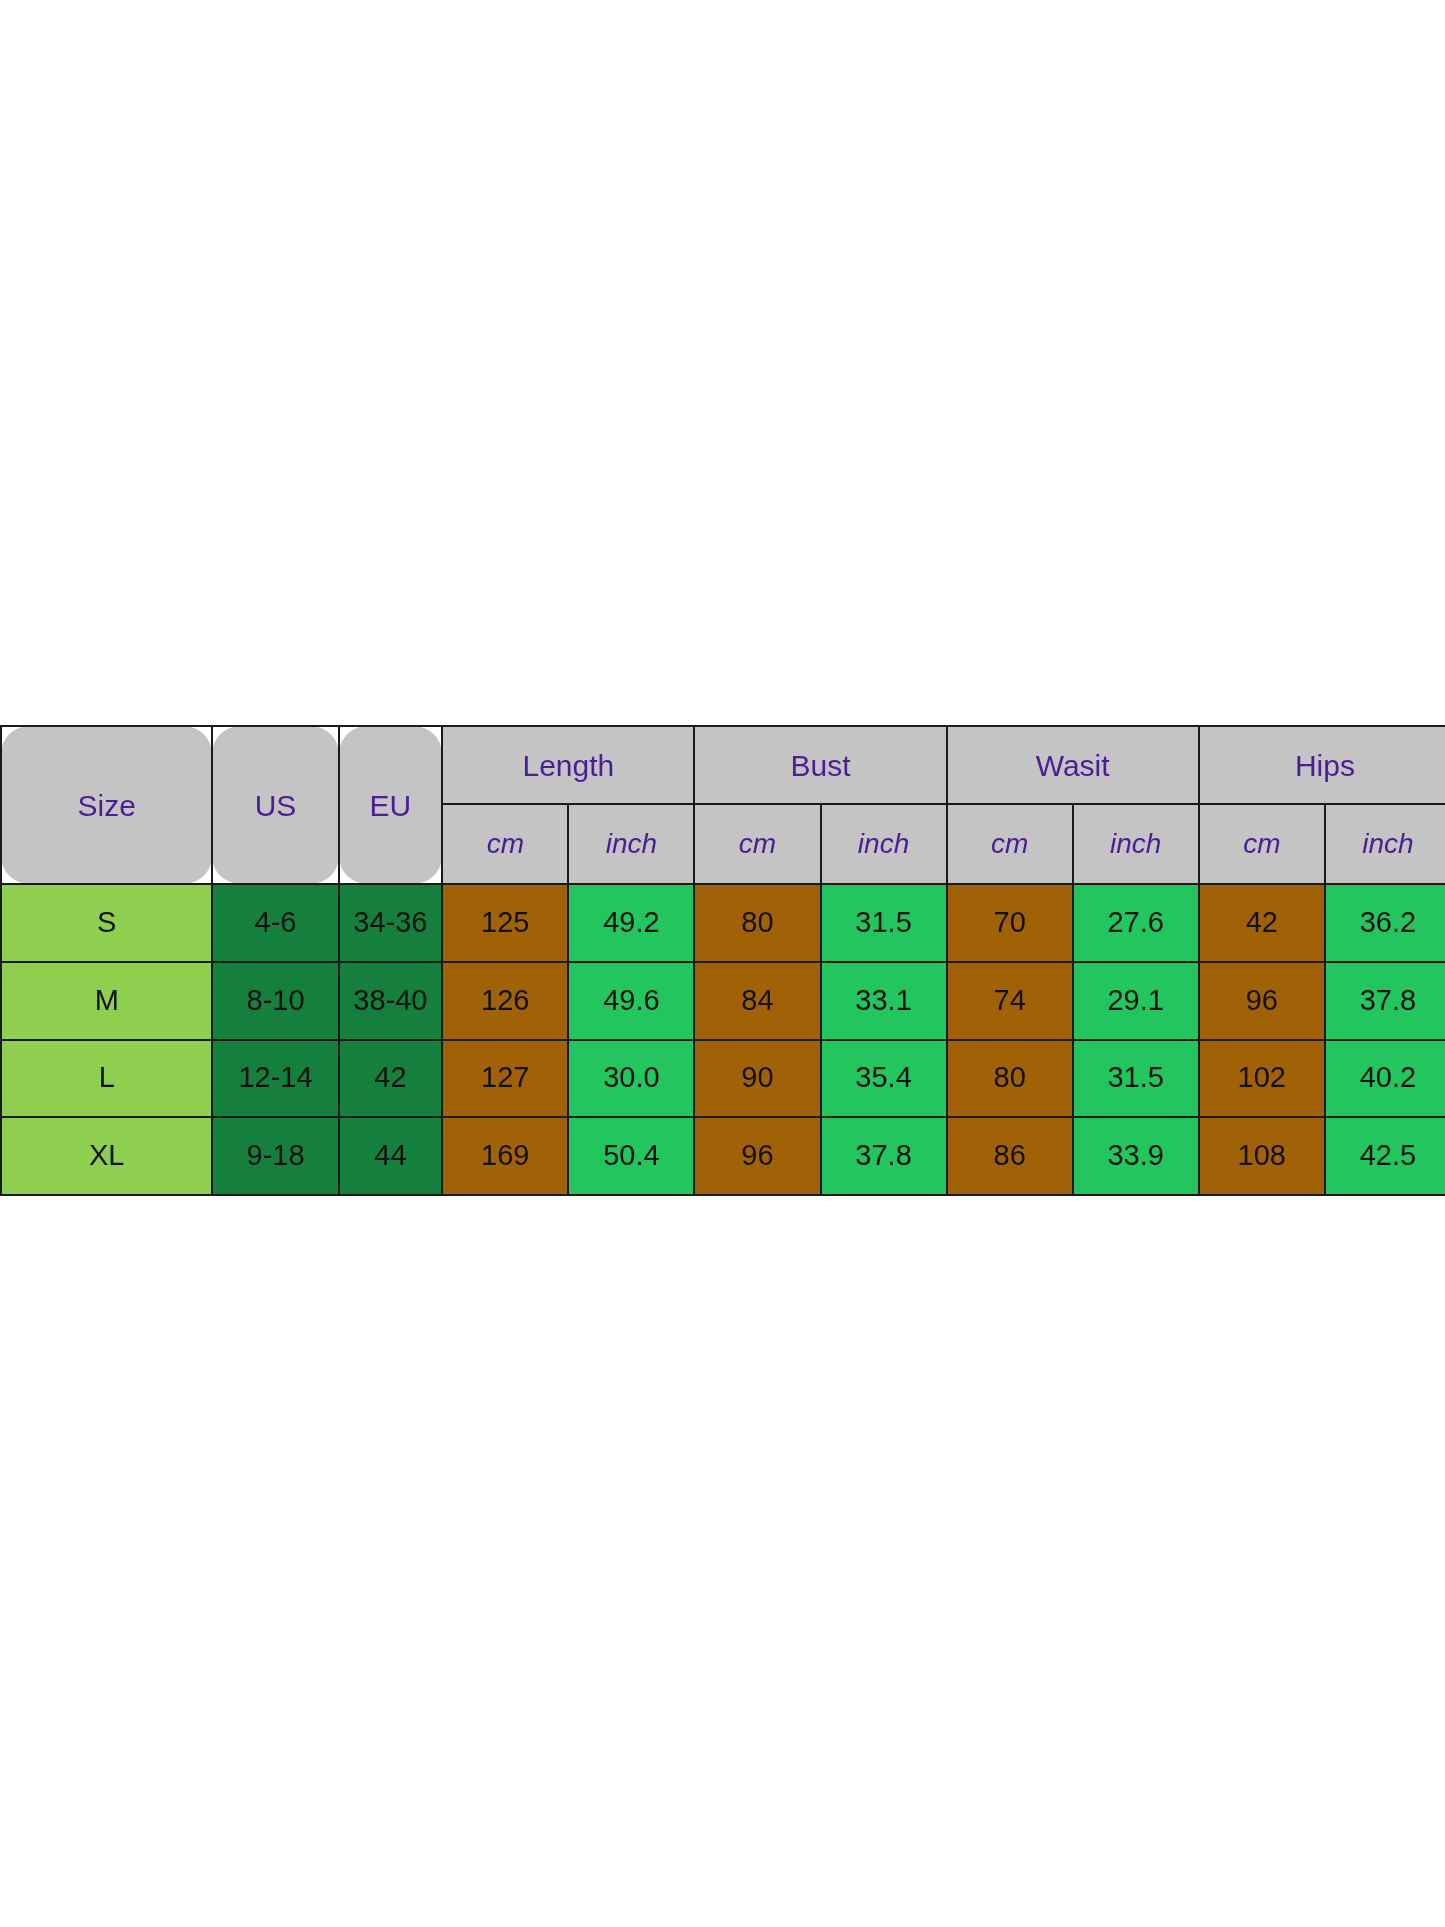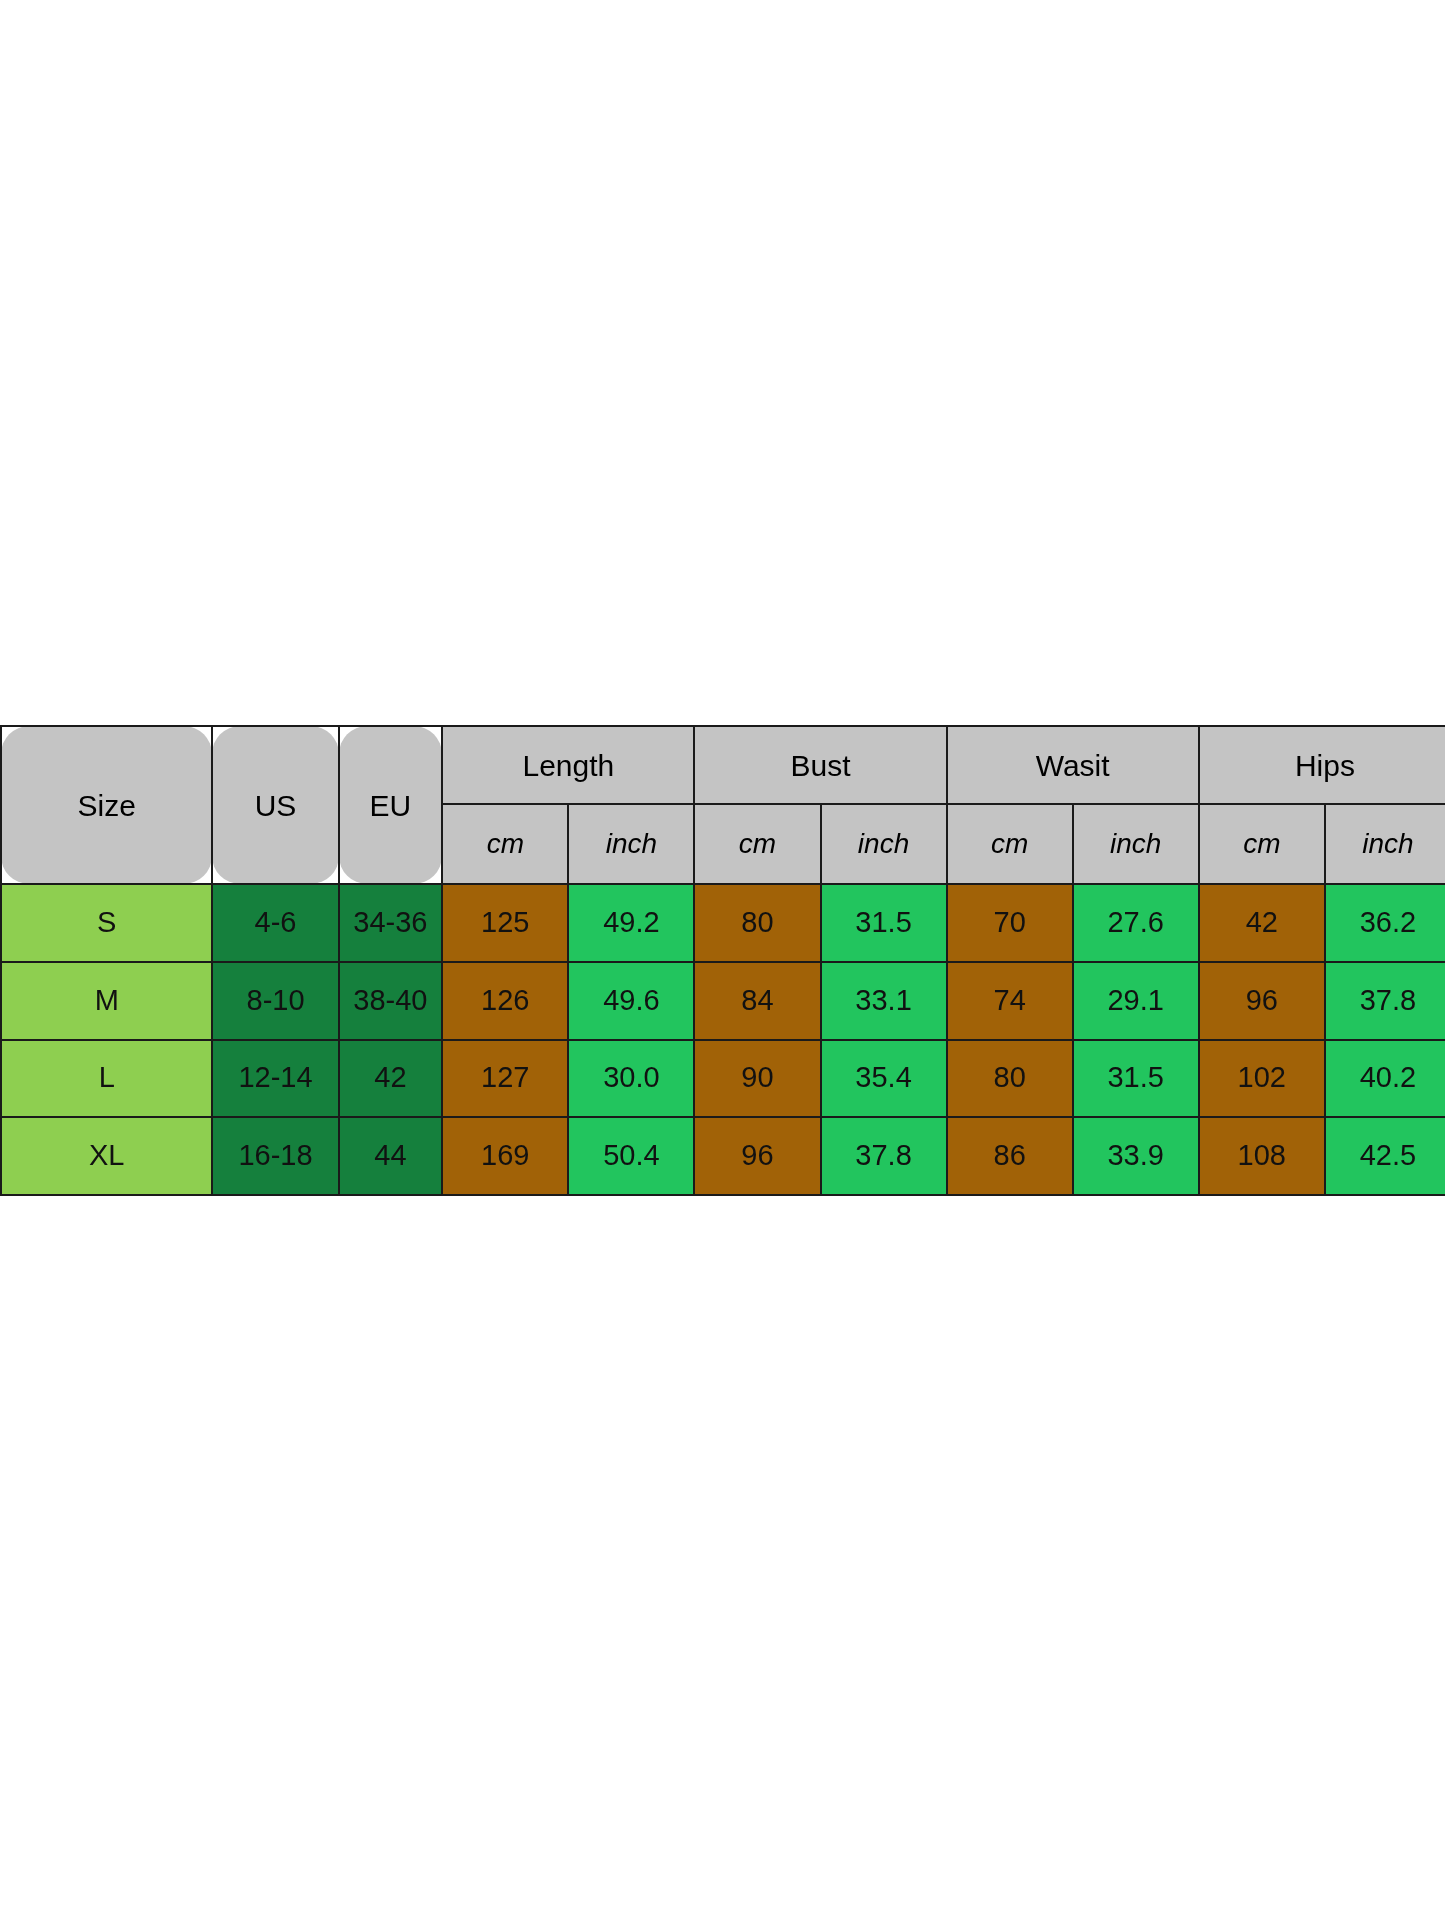--- a/index.html
+++ b/index.html
@@ -44,21 +44,21 @@
   }
 
   
   table.size-chart tr > *:first-child { border-left: 2px solid #1a1a1a; }
 
   
   .hdr {
     background: #c4c4c4;
     font-size: 30px;
     font-weight: normal;
-    color: #000000;
+    color: #4c1d95;
     margin-left: 16px;
   }
   .hdr-group { height: 76px; }
   .hdr-unit  { height: 78px; font-size: 28px; font-style: italic; }
   .hdr-stack { height: 154px; border-radius: 28px; }
 
   
   .c-size {
     background: #8ecf50;
   }
@@ -155,21 +155,21 @@
         <td class="c-inch">30.0</td>
         <td class="c-cm">90</td>
         <td class="c-inch">35.4</td>
         <td class="c-cm">80</td>
         <td class="c-inch">31.5</td>
         <td class="c-cm">102</td>
         <td class="c-inch">40.2</td>
       </tr>
       <tr>
         <td class="c-size">XL</td>
-        <td class="c-us">16-18</td>
+        <td class="c-us">9-18</td>
         <td class="c-eu">44</td>
         <td class="c-cm">169</td>
         <td class="c-inch">50.4</td>
         <td class="c-cm">96</td>
         <td class="c-inch">37.8</td>
         <td class="c-cm">86</td>
         <td class="c-inch">33.9</td>
         <td class="c-cm">108</td>
         <td class="c-inch">42.5</td>
       </tr>

